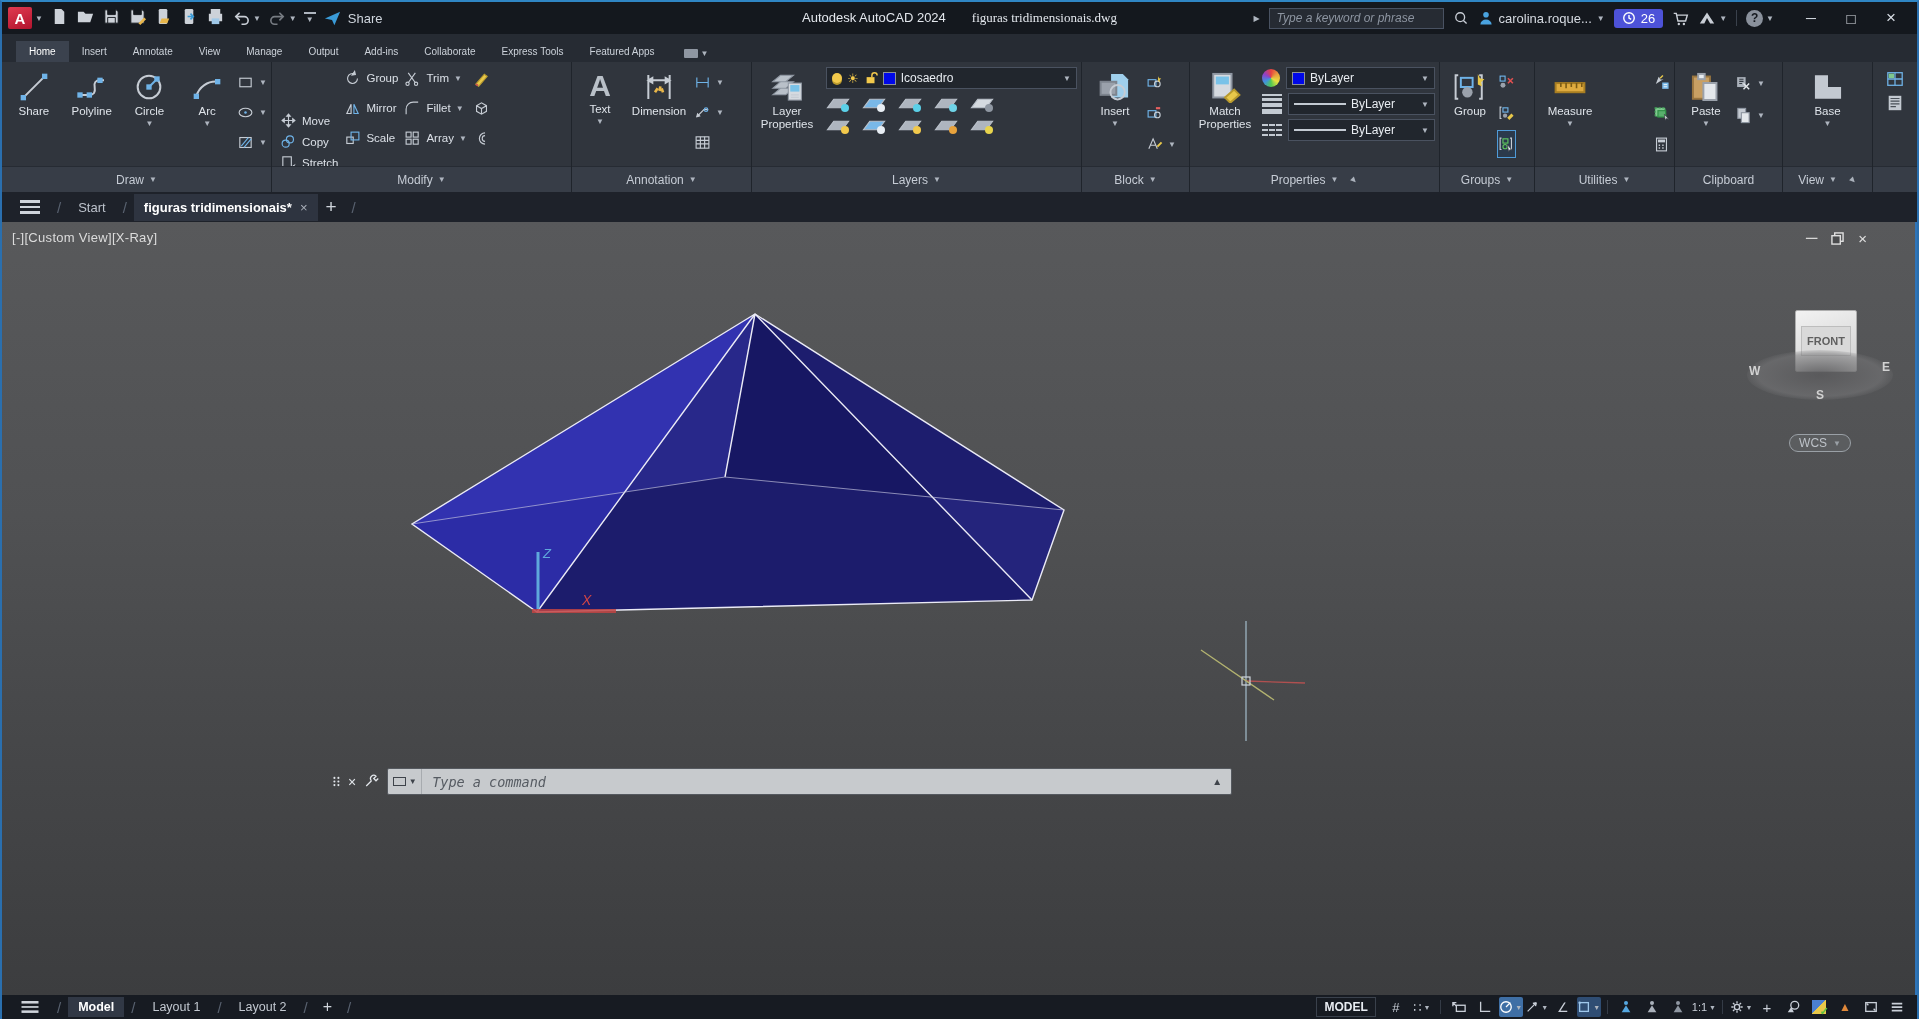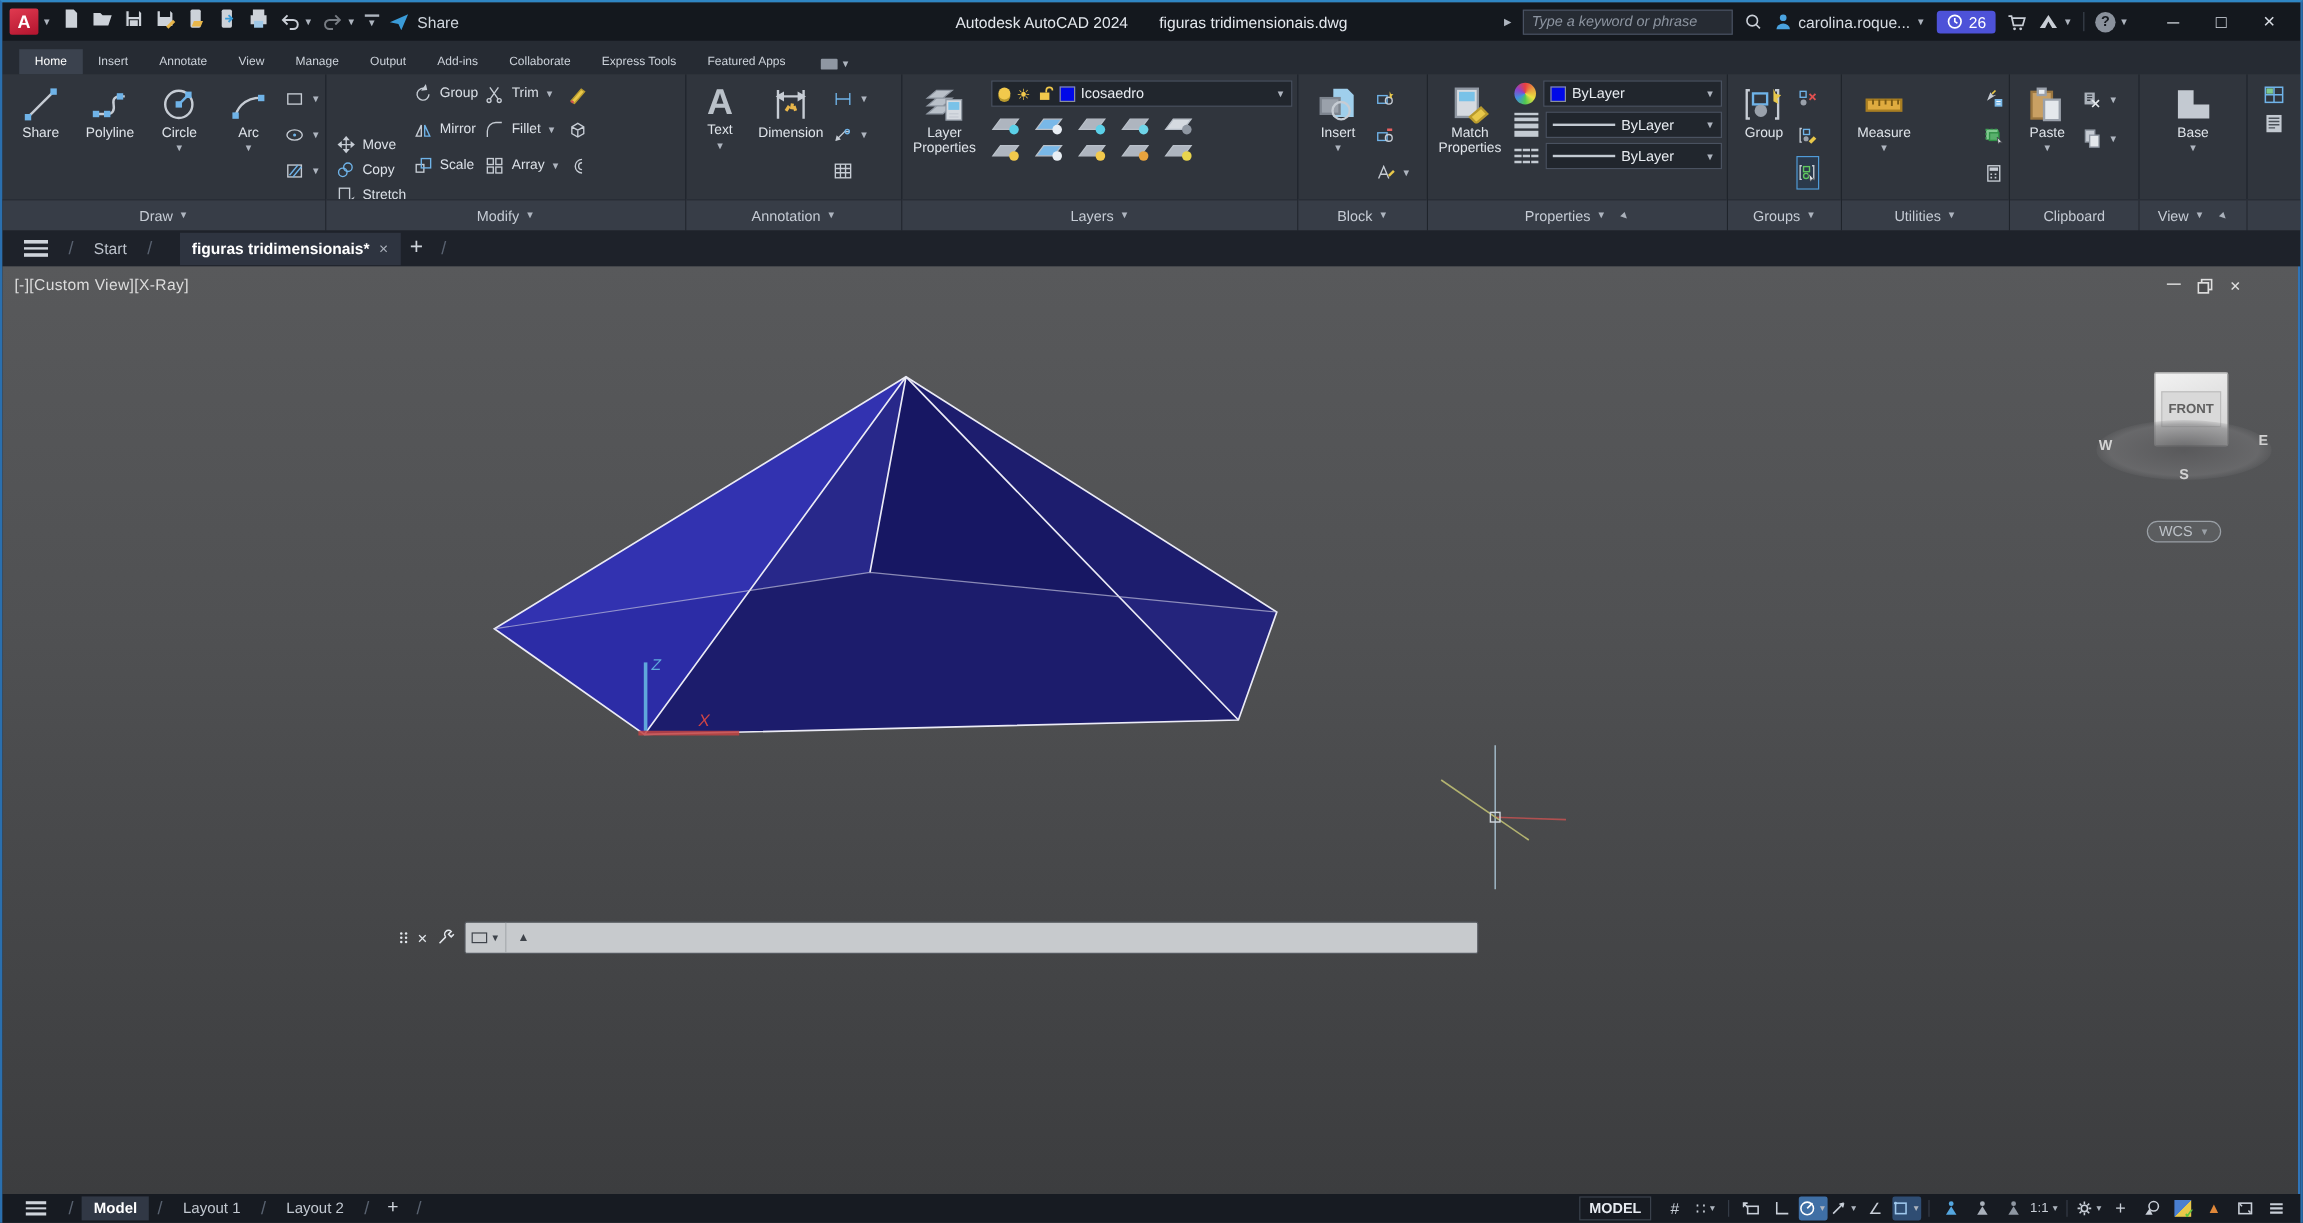--- a/index.html
+++ b/index.html
@@ -14,21 +14,21 @@
 
   
   .titlebar { height:32px; background:#14181e; display:flex; align-items:center; padding:0 6px; gap:6px; position:relative; }
   .qat { display:flex; align-items:center; gap:7px; }
   .alogo { width:24px; height:22px; background:linear-gradient(160deg,#e03a50,#b2142e); border-radius:2px;
            color:#fff; font-weight:bold; font-size:15px; display:flex;align-items:center;justify-content:center; }
   .caret { font-size:8px; color:#aeb5bf; }
   svg.qi { width:19px; height:19px; stroke:#c9ced6; fill:none; stroke-width:1.7; }
   .share-txt { color:#cfd5dd; font-size:13px; margin-left:2px; }
   .title-center { position:absolute; left:0; right:0; text-align:center; font-size:13px; color:#e3e7ed; pointer-events:none; }
-  .title-center b { font-weight:normal; margin-left:26px; }
+  .title-center b { font-weight:normal; margin-left:26px;font-family:Liberation Serif, serif; }
   .ic-right { margin-left:auto; display:flex; align-items:center; gap:9px; }
   .search-box { width:175px; height:21px; background:#262b33; border:1px solid #495262; color:#9aa2ad;
                 font-style:italic; font-size:12px; padding:0 7px; }
   .search-box::placeholder { color:#8d95a1; font-style:italic; }
   .badge { background:#4d52d8; border-radius:3px; color:#fff; font-size:13px; display:flex; align-items:flex-start; gap:5px; padding:2px 8px; }
   .badge svg { width:14px; height:14px; stroke:#fff; fill:none; stroke-width:1.6; }
   .user-label { color:#d6dbe2; font-size:13px; }
   .vsep { width:1px; height:16px; background:#3a414c; }
   .winbtns { display:flex; align-items:center; gap:0; margin-left:8px; }
   .winbtn { width:40px; height:28px; display:flex; align-items:center; justify-content:center; color:#d8dde4; font-size:14px; }
@@ -68,21 +68,21 @@
   .ltype i { display:block; border-top:2px dashed #c3cad2; }
   .line60 { width:52px; height:2px; background:#c3cad2; }
   .sm-active { outline:1.5px solid #4f9bd8; background:#2b3a4c; }
 
   
   .filetabs { height:30px; background:#1e222a; display:flex; align-items:center; padding-left:8px; font-size:13px; }
   .burger { display:flex; flex-direction:column; gap:3px; padding:0 10px; }
   .burger i { width:20px; height:2.5px; background:#cfd4db; display:block; }
   .slash { color:#596270; padding:0 7px; font-size:15px; }
   .ftab { padding:6px 10px; color:#bcc2cb; display:flex; gap:8px; }
-  .ftab.active { background:#2e3440; color:#fff; font-weight:bold;margin-left:16px; }
+  .ftab.active { background:#2e3440; color:#fff; font-weight:bold; }
   .ftab .x { color:#aab0ba; font-weight:normal; }
   .plus { color:#cfd4db; font-size:19px; padding:0 8px; }
 
   
   .viewport { position:relative; flex:1; overflow:hidden; border-right:2px solid #2f74b8;
     background:linear-gradient(180deg,#58595b 0%,#505153 38%,#454648 70%,#3c3d3f 100%); }
   .vp-label { position:absolute; left:10px; top:8px; font-size:13px; color:#dcdcdc; letter-spacing:.3px; }
   .vp-controls { position:absolute; right:48px; top:7px; display:flex; gap:14px; align-items:center; color:#e0e0e0; }
   .vp-controls svg { width:13px; height:13px; stroke:#e0e0e0; fill:none; stroke-width:1.5; }
   .viewcube { position:absolute; right:58px; top:88px; width:62px; height:62px;
@@ -867,20 +867,21 @@
     <span class="mini">
       <svg viewBox="0 0 20 20">
           <path d="M3 16 L10 9 M10 9 a4 4 0 1 1 6 -6 l-3 3 3 3 3 -3" fill="none"></path>
         </svg>
     </span>
     <div class="cmdbar">
       <span class="cmd-prompt">
         <span class="pr"></span>
         <span class="caret">▼</span>
       </span>
+      <input class="cmd-input" placeholder="Type a command" style="">
       <span class="cmd-hist">▲</span>
     </div>
   </div>
 </div>
 
 <div class="statusbar">
   <span class="burger" style="transform:scale(.85);">
       <i></i>
       <i></i>
       <i></i>

